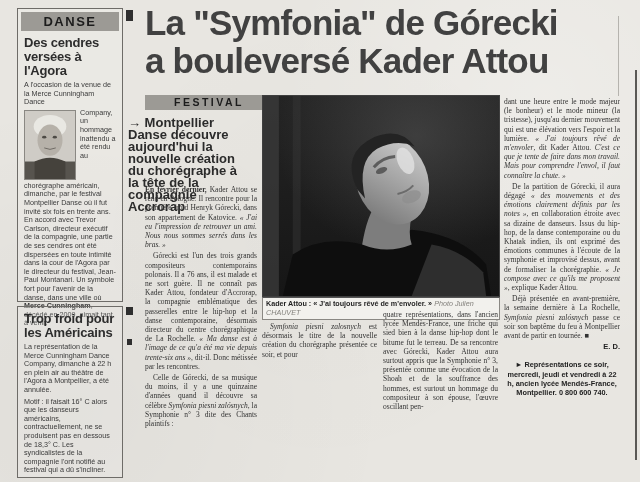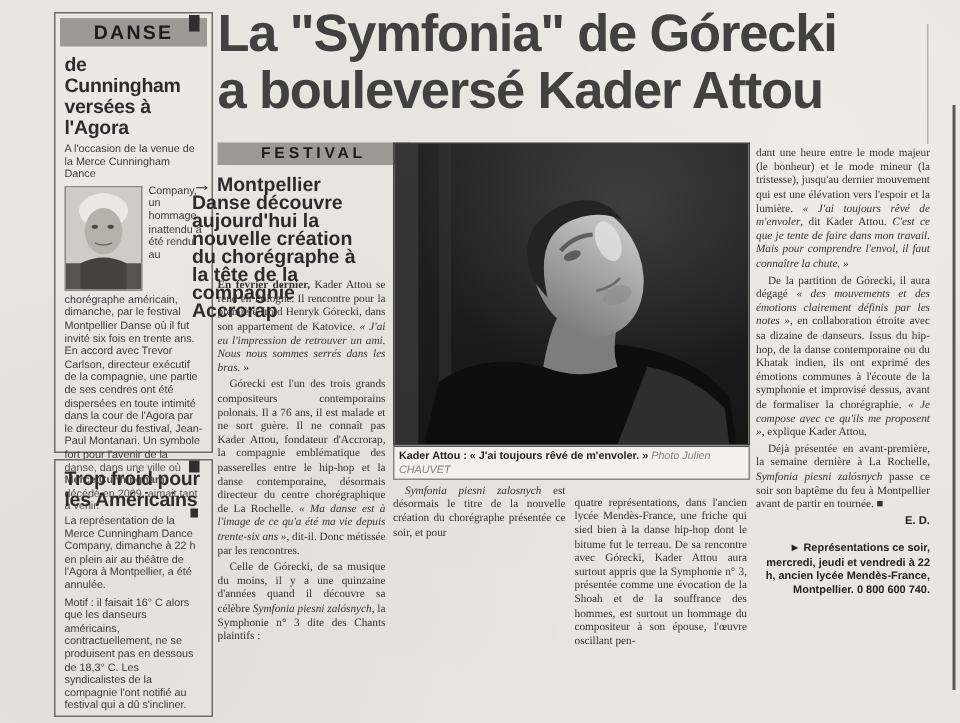--- a/index.html
+++ b/index.html
@@ -4,21 +4,21 @@
 <style>
   html,body{margin:0;padding:0;}
   body{width:640px;height:482px;font-family:"Liberation Sans",sans-serif;}
   .page{position:relative;width:640px;height:482px;overflow:hidden;
     background:#e8e6e1;
     background-image:
       radial-gradient(circle at 12% 85%, rgba(0,0,0,0.035), transparent 45%),
       radial-gradient(circle at 85% 20%, rgba(255,255,255,0.25), transparent 40%),
       radial-gradient(circle at 50% 50%, rgba(0,0,0,0.015), transparent 60%);}
   
-  .sbox{position:absolute;left:36px;width:106px;border:1px solid #6e6c68;box-sizing:border-box;background:rgba(255,255,255,0.12);}
+  .sbox{position:absolute;left:17px;width:106px;border:1px solid #6e6c68;box-sizing:border-box;background:rgba(255,255,255,0.12);}
   .sbox1{top:8px;height:294px;}
   .sbox2{top:306px;height:172px;}
   .strip{margin:3px 3px 0 3px;height:19px;background:#9c9a95;color:#1c1c1c;
     font-weight:bold;font-size:13px;line-height:19px;text-align:center;letter-spacing:1.5px;}
   .sbox h2{margin:5px 6px 0 6px;font-size:13px;line-height:14px;font-weight:600;color:#2d2d2d;letter-spacing:-0.2px;}
   .sbox p{margin:3px 6px 0 6px;font-size:7.2px;line-height:8.6px;color:#3a3a3a;text-align:left;}
   .s-flow{margin:2px 6px 0 6px;font-size:7.2px;line-height:8.6px;color:#3a3a3a;}
   .s-photo{float:left;width:52px;height:70px;margin:1px 4px 2px 0;border:1px solid #8a8883;box-sizing:border-box;}
   .s-photo svg{display:block;width:100%;height:100%;}
   
@@ -35,46 +35,46 @@
   .photo svg{display:block;width:100%;height:100%;}
   .caption{width:238px;box-sizing:border-box;border:1px solid #8a8883;border-top:1px solid #555;
     background:#f2f1ed;padding:2px 3px;font-size:7.2px;line-height:8.5px;color:#1f1f1f;}
   
   .col{position:absolute;font-family:"Liberation Serif",serif;font-size:7.5px;line-height:9.2px;
     color:#323232;text-align:justify;}
   .col p{margin:0 0 2px 0;}
   .col p.ind{text-indent:8px;}
   .col1{left:145px;top:185px;width:112px;height:277px;}
   .col2{left:262px;top:322px;width:115px;height:140px;}
-  .col3{left:383px;top:330px;width:115px;height:140px;}
+  .col3{left:383px;top:310px;width:115px;height:140px;}
   .col4{left:504px;top:97px;width:116px;height:380px;}
   .sig{text-align:right;font-family:"Liberation Sans",sans-serif;font-weight:bold;font-size:7.5px;margin-top:1px;color:#222;}
   .info{margin-top:9px;font-family:"Liberation Sans",sans-serif;font-weight:bold;
-    font-size:7.3px;line-height:9.3px;color:#222;text-align:right;}
+    font-size:7.3px;line-height:9.3px;color:#222;text-align:center;}
   
   .sg-b{font-weight:bold;}
   .sg-i{font-style:italic;}
   .sg-ic{font-style:italic;color:#85837e;font-weight:normal;}
   
   .vrule-light{position:absolute;left:618px;top:16px;width:1px;height:80px;background:#b5b3ae;}
   .vrule-dark{position:absolute;left:635px;top:70px;width:2px;height:390px;background:#5a5855;}
   .artifact{position:absolute;background:#2f2f2f;}
   .a1{left:126px;top:10px;width:7px;height:11px;}
   .a2{left:126px;top:307px;width:7px;height:8px;}
   .a3{left:127px;top:339px;width:5px;height:6px;}
 </style>
 </head>
 <body>
 
 <div class="page">
 
   <section class="sbox sbox1">
     <div class="strip">DANSE</div>
     <h2>
-      <span style="display:block">de Cunningham</span>
+      <span style="display:block">Des cendres</span>
       <span style="display:block">versées à l'Agora</span>
     </h2>
     <p><span>A l'occasion de la venue de la Merce Cunningham Dance</span></p>
     <div class="s-flow">
       <div class="s-photo">
         <svg viewBox="0 0 52 70" preserveAspectRatio="none" aria-hidden="true">
           <rect width="52" height="70" fill="#cfccc6"></rect>
           <ellipse cx="26" cy="16" rx="17" ry="12" fill="#e9e8e3"></ellipse>
           <ellipse cx="26" cy="30" rx="13" ry="16" fill="#b6b1a9"></ellipse>
           <ellipse cx="20" cy="27" rx="2.2" ry="1.4" fill="#4d4a45"></ellipse>

